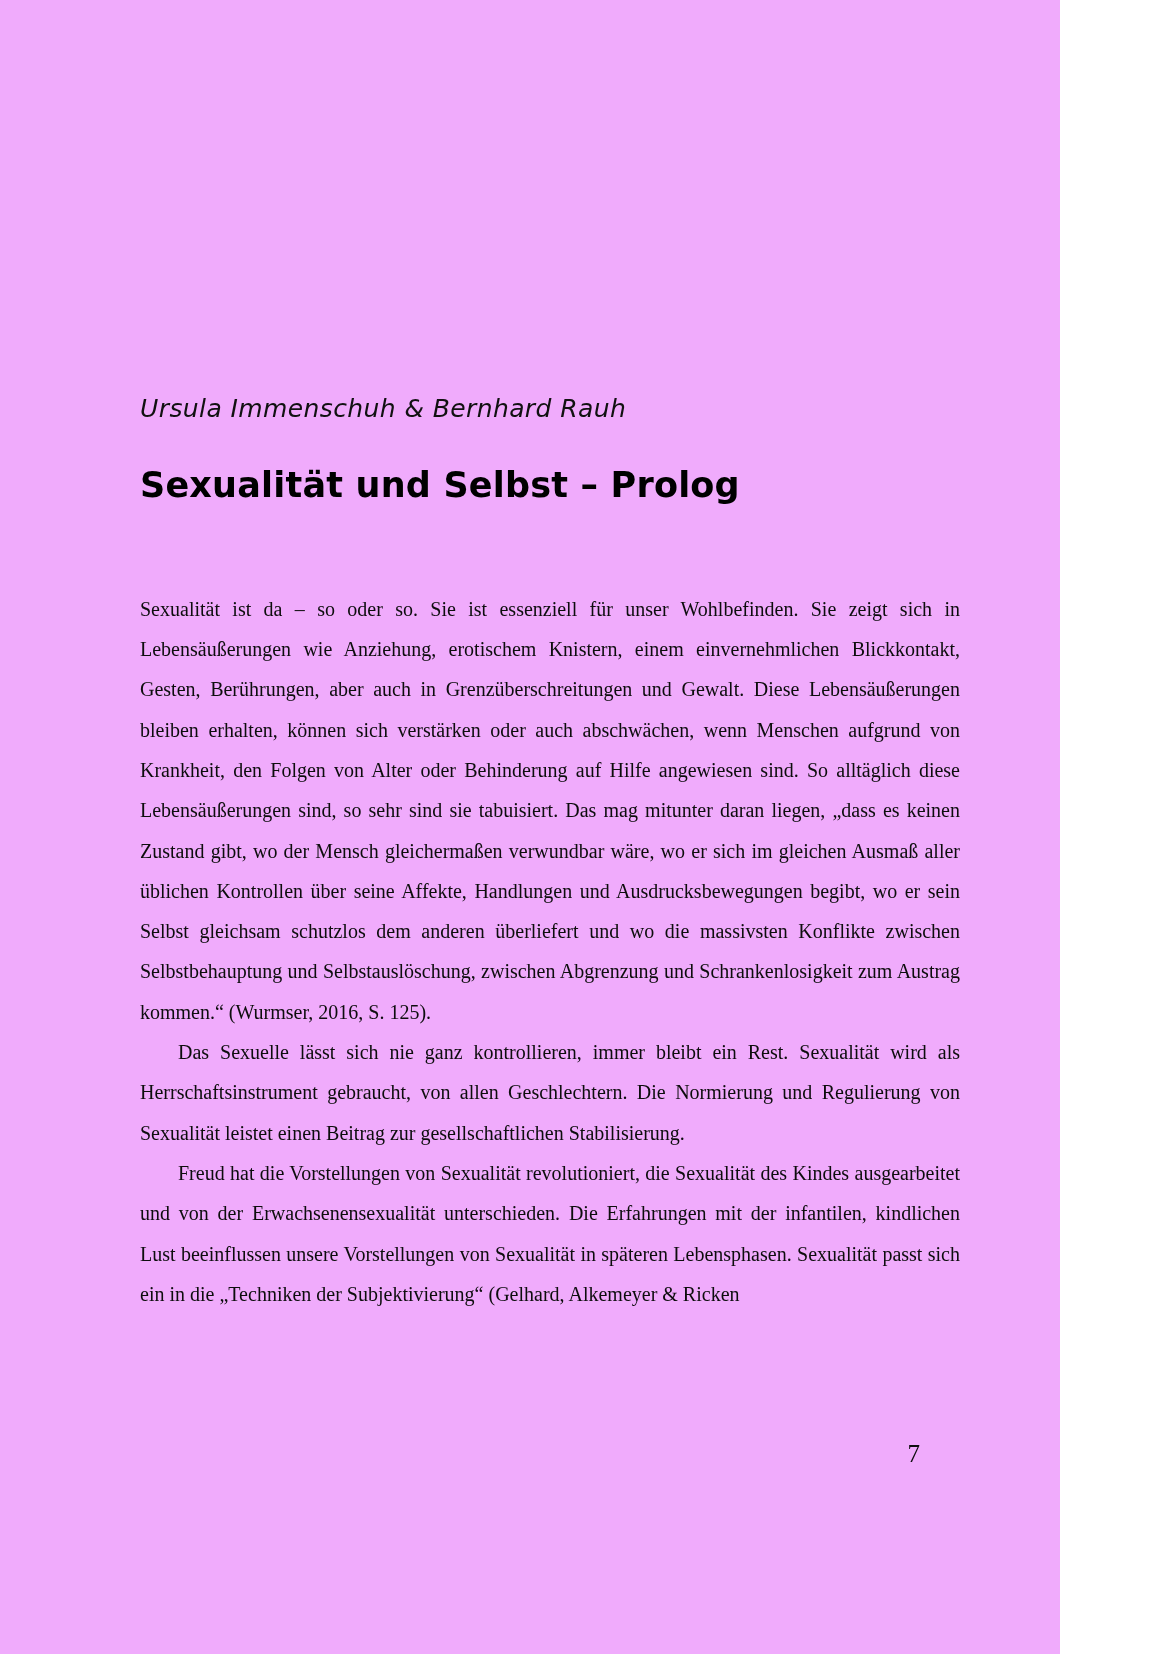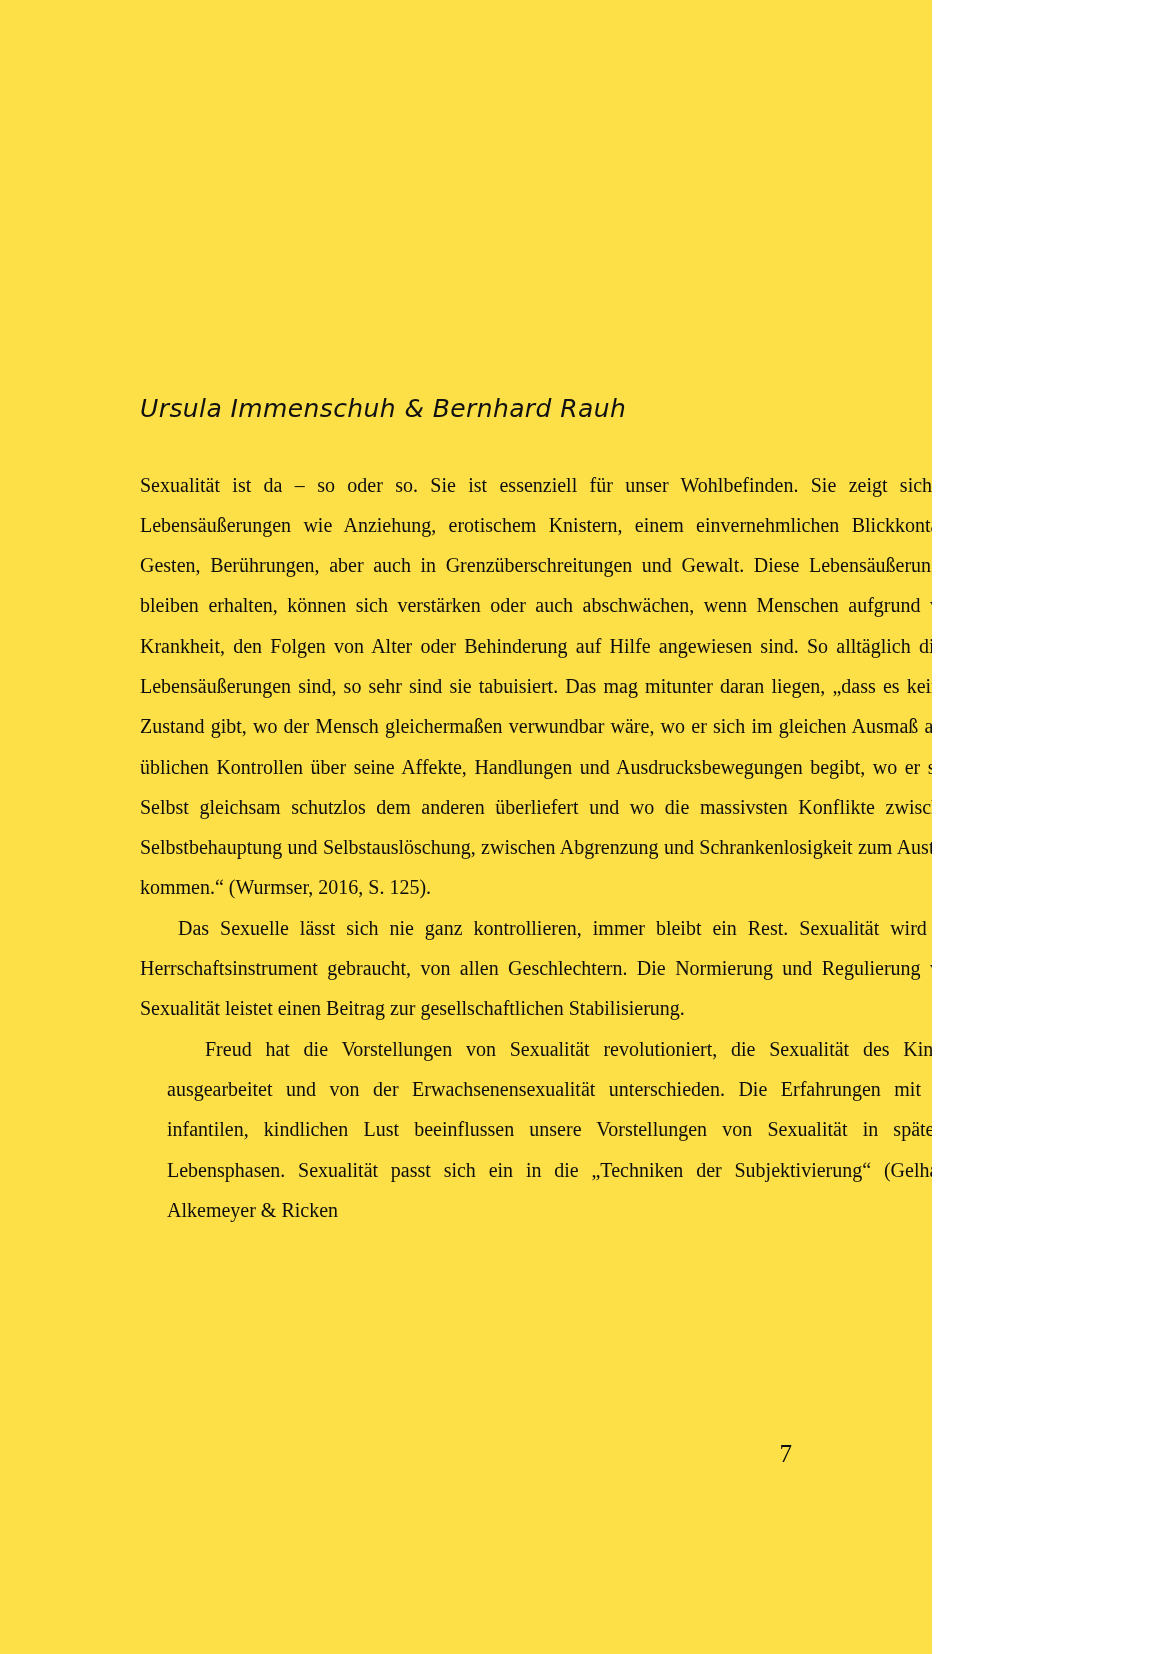--- a/index.html
+++ b/index.html
@@ -2,23 +2,23 @@
 <html lang="de"><head>
 <meta charset="utf-8">
 <style>
   html, body {
     margin: 0;
     padding: 0;
     background: #ffffff;
   }
   .page {
     position: relative;
-    width: 932px;
+    width: 1060px;
     height: 1654px;
-    background: #fde047;
+    background: #f0abfc;
     overflow: hidden;
   }
   .content {
     position: absolute;
     left: 140px;
     top: 395px;
     width: 820px;
   }
   .author-line {
     font-family: "DejaVu Sans", sans-serif;
@@ -48,21 +48,20 @@
     text-justify: inter-word;
     margin: 0;
     hyphens: manual;
     -webkit-hyphens: manual;
   }
   .body-text + .body-text {
     text-indent: 38px;
   }
   .body-text:last-of-type {
     text-align: justify;
-    margin-left: 27px;
   }
   .page-number {
     position: absolute;
     right: 140px;
     top: 1440px;
     width: 60px;
     text-align: right;
     font-family: "Liberation Serif", "DejaVu Serif", serif;
     font-size: 25px;
     color: #0d0d0d;
@@ -70,20 +69,21 @@
 </style>
 </head>
 <body>
 
 <div class="page">
 
   <div class="content">
 
     <div class="author-line">Ursula Immenschuh &amp; Bernhard Rauh</div>
 
+    <h1 class="chapter-title">Sexualität und Selbst – Prolog</h1>
 
     <p class="body-text">Sexualität ist da – so oder so. Sie ist essenziell für unser Wohlbefinden. Sie zeigt sich in Lebensäußerungen wie Anziehung, erotischem Knistern, einem einvernehmlichen Blickkontakt, Gesten, Berührungen, aber auch in Grenzüberschreitungen und Gewalt. Diese Lebensäußerungen bleiben erhalten, können sich verstärken oder auch abschwächen, wenn Menschen aufgrund von Krankheit, den Folgen von Alter oder Behinderung auf Hilfe angewiesen sind. So alltäglich diese Lebensäußerungen sind, so sehr sind sie tabuisiert. Das mag mitunter daran liegen, „dass es keinen Zustand gibt, wo der Mensch gleichermaßen verwundbar wäre, wo er sich im gleichen Ausmaß aller üblichen Kontrollen über seine Affekte, Handlungen und Ausdrucksbewegungen begibt, wo er sein Selbst gleichsam schutzlos dem anderen überliefert und wo die massivsten Konflikte zwischen Selbstbehauptung und Selbstauslöschung, zwischen Abgrenzung und Schrankenlosigkeit zum Austrag kommen.“ (Wurmser, 2016, S. 125).</p>
 
     <p class="body-text">Das Sexuelle lässt sich nie ganz kontrollieren, immer bleibt ein Rest. Sexualität wird als Herrschaftsinstrument gebraucht, von allen Geschlechtern. Die Normierung und Regulierung von Sexualität leistet einen Beitrag zur gesellschaftlichen Stabilisierung.</p>
 
     <p class="body-text">Freud hat die Vorstellungen von Sexualität revolutioniert, die Sexualität des Kindes ausgearbeitet und von der Erwachsenensexualität unterschieden. Die Erfahrungen mit der infantilen, kindlichen Lust beeinflussen unsere Vorstellungen von Sexualität in späteren Lebensphasen. Sexualität passt sich ein in die „Techniken der Subjektivierung“ (Gelhard, Alkemeyer &amp; Ricken</p>
 
   </div>
 
   <div class="page-number">7</div>

